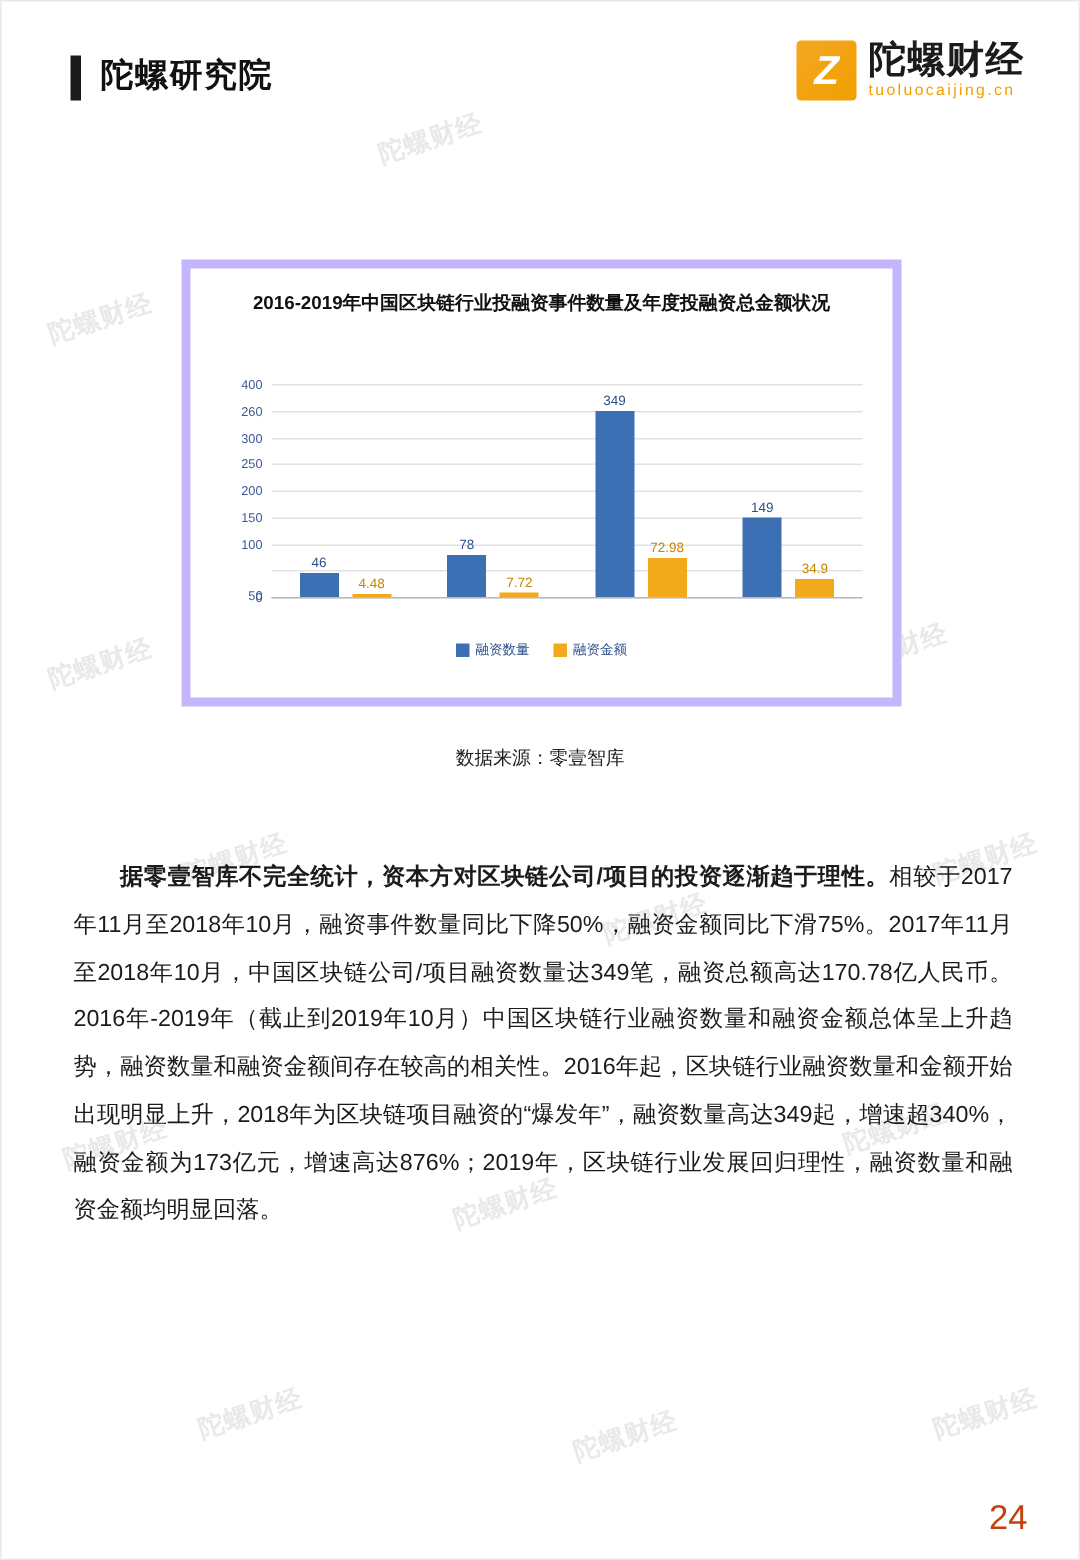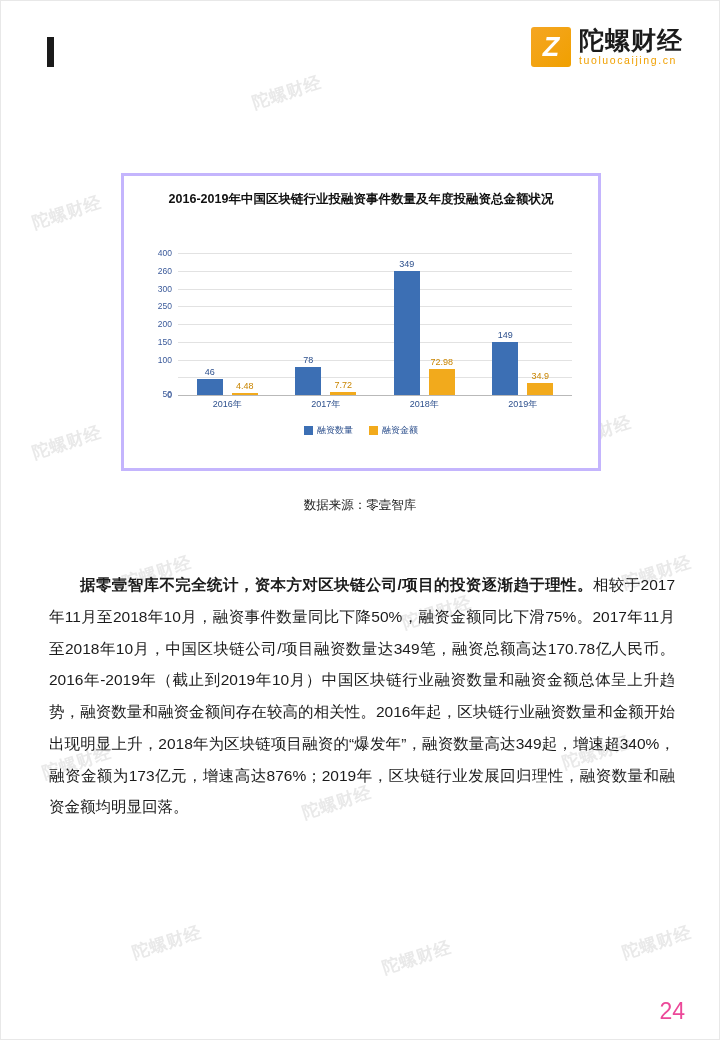--- a/index.html
+++ b/index.html
@@ -87,21 +87,21 @@
     letter-spacing: 0.5px;
     z-index: 3;
   }
 
   
   .chart-card {
     position: absolute;
     left: 120px; top: 172px;
     width: 480px; height: 298px;
     background: #ffffff;
-    border: 3px solid #c4b5fd;
+    border: 6px solid #c4b5fd;
     z-index: 3;
   }
   .chart-title {
     text-align: center;
     font-size: 12.5px;
     font-weight: bold;
     color: #111111;
     line-height: 1.55;
     padding: 14px 40px 0 40px;
   }
@@ -212,21 +212,21 @@
     text-align: justify;
     z-index: 3;
   }
   .body-text .indent { text-indent: 2em; }
   .body-text b { font-weight: bold; }
 
   .page-num {
     position: absolute;
     right: 34px; bottom: 14px;
     font-size: 23px;
-    color: #ec4899;
+    color: #c2410c;
     z-index: 3;
   }
 </style>
 </head>
 <body>
 
 <div class="page">
 
   <div id="wm-layer">
       <div class="wm" style="left: 30px; top: 200px;">陀螺财经</div>
@@ -241,20 +241,21 @@
       <div class="wm" style="left: 40px; top: 750px;">陀螺财经</div>
       <div class="wm" style="left: 300px; top: 790px;">陀螺财经</div>
       <div class="wm" style="left: 560px; top: 740px;">陀螺财经</div>
       <div class="wm" style="left: 130px; top: 930px;">陀螺财经</div>
       <div class="wm" style="left: 380px; top: 945px;">陀螺财经</div>
       <div class="wm" style="left: 620px; top: 930px;">陀螺财经</div>
     </div>
 
   <div class="header">
     <div class="hdr-bar"></div>
+    <div class="hdr-title">陀螺研究院</div>
     <div class="logo">
       <div class="logo-mark">Z</div>
       <div class="logo-txt">
         <div class="logo-cn">陀螺财经</div>
         <div class="logo-en">tuoluocaijing.cn</div>
       </div>
     </div>
   </div>
 
 
@@ -319,26 +320,20 @@
             <div class="bar-wrap">
               <div class="bar-lbl" style="bottom: 54.895px; top: auto;">149</div>
               <div class="bar blue" style="height: 52.895px;"></div>
             </div>
             <div class="bar-wrap">
               <div class="bar-lbl gold-lbl" style="bottom: 14.3895px; top: auto;">34.9</div>
               <div class="bar gold" style="height: 12.3895px;"></div>
             </div>
           </div>
         </div>
-      <div class="xlabels" id="xlabels">
-          <div class="xlabel">2016年</div>
-          <div class="xlabel">2017年</div>
-          <div class="xlabel">2018年</div>
-          <div class="xlabel">2019年</div>
-        </div>
     </div>
     <div class="legend" id="legend">
         <div class="legend-item">
           <span class="swatch blue"></span>
           <span>融资数量</span>
         </div>
         <div class="legend-item">
           <span class="swatch gold"></span>
           <span>融资金额</span>
         </div>

